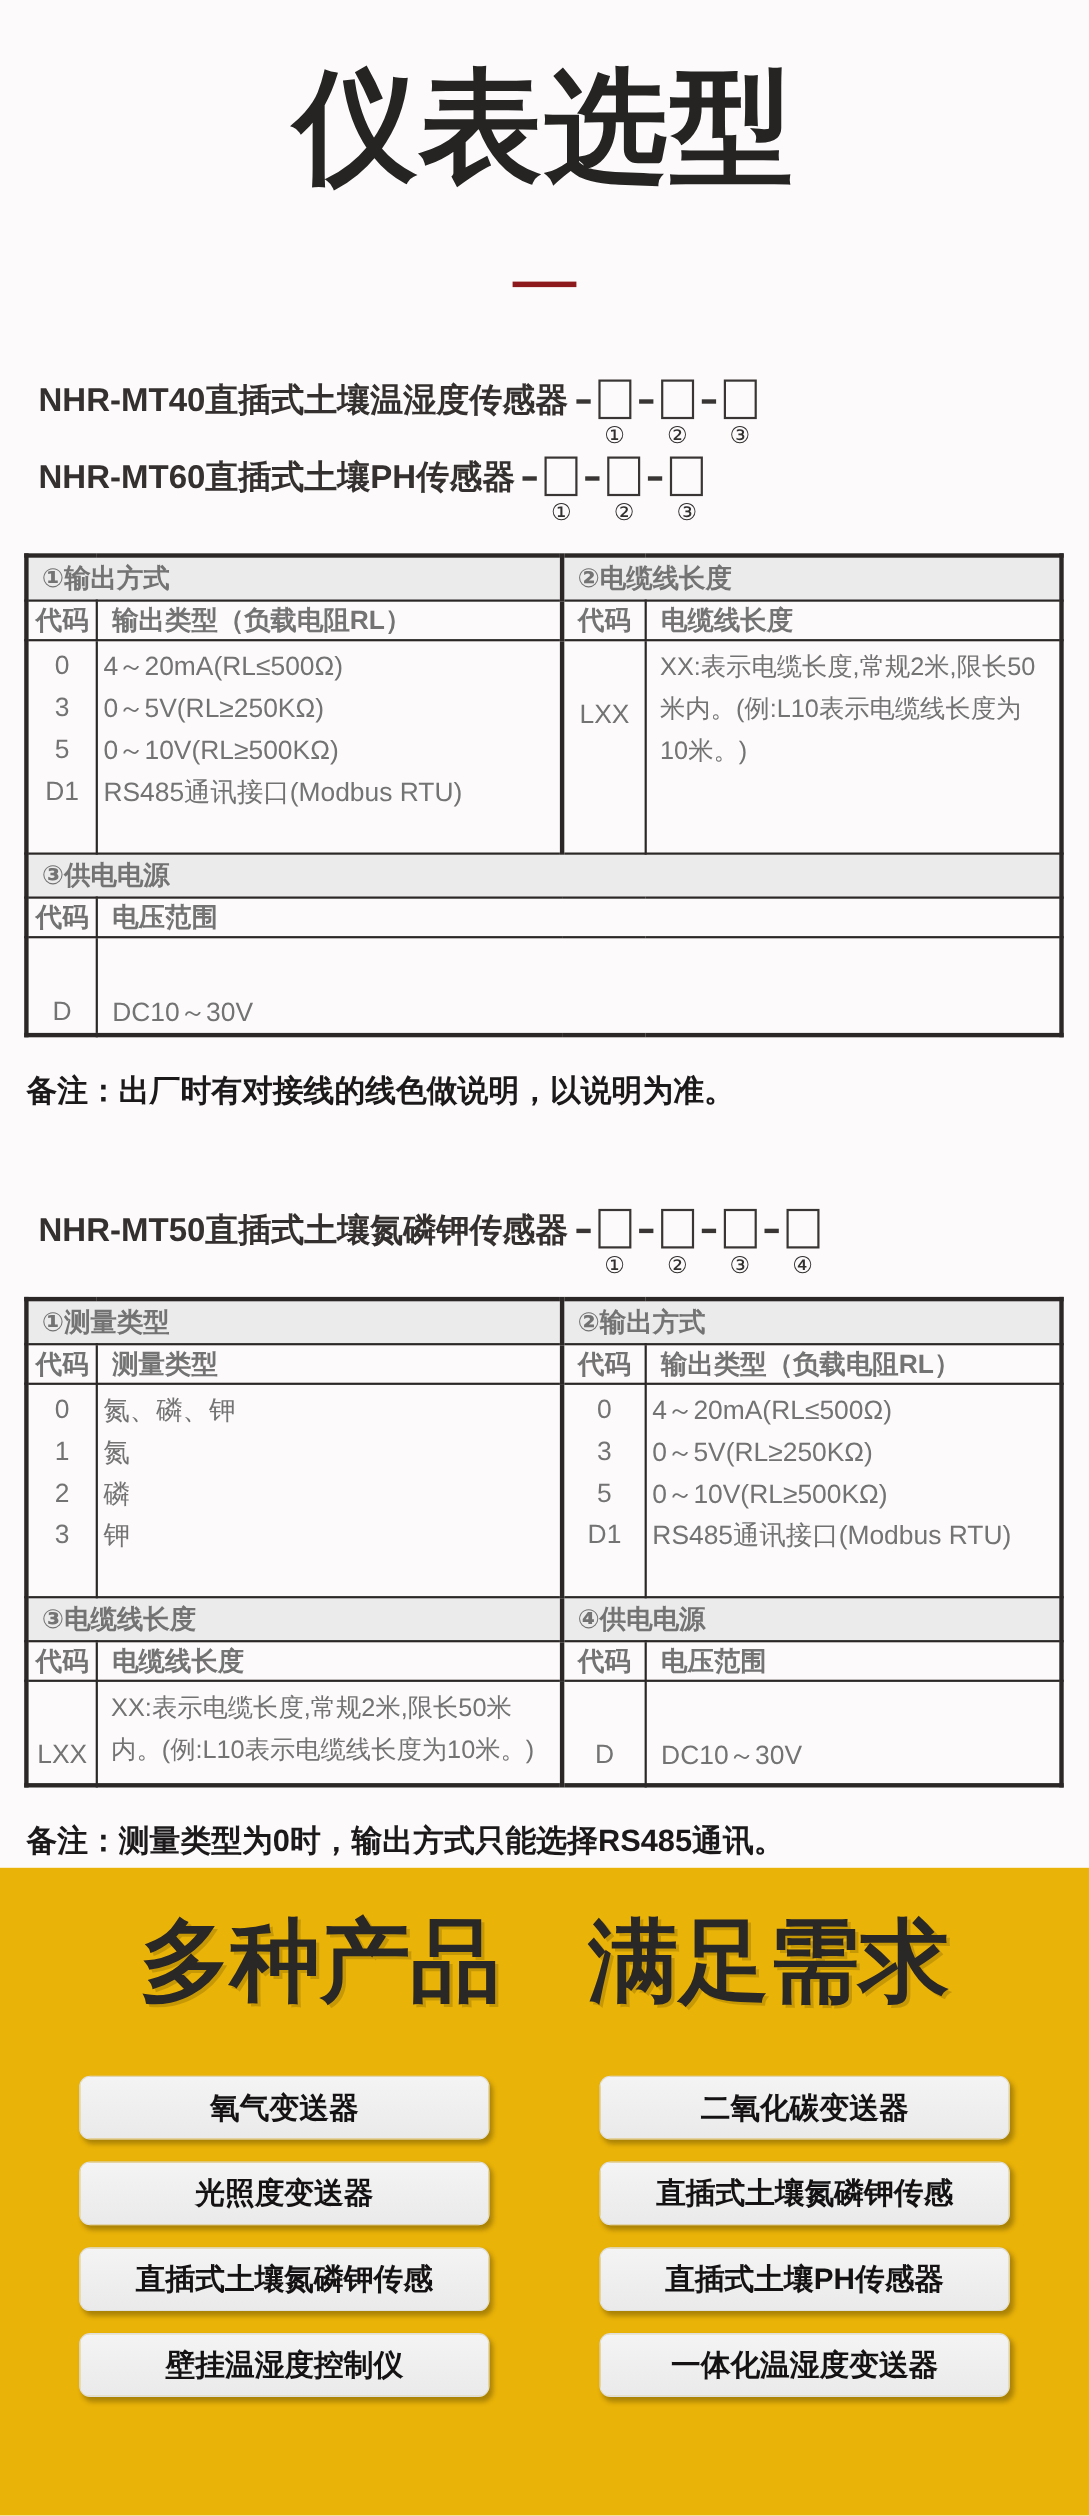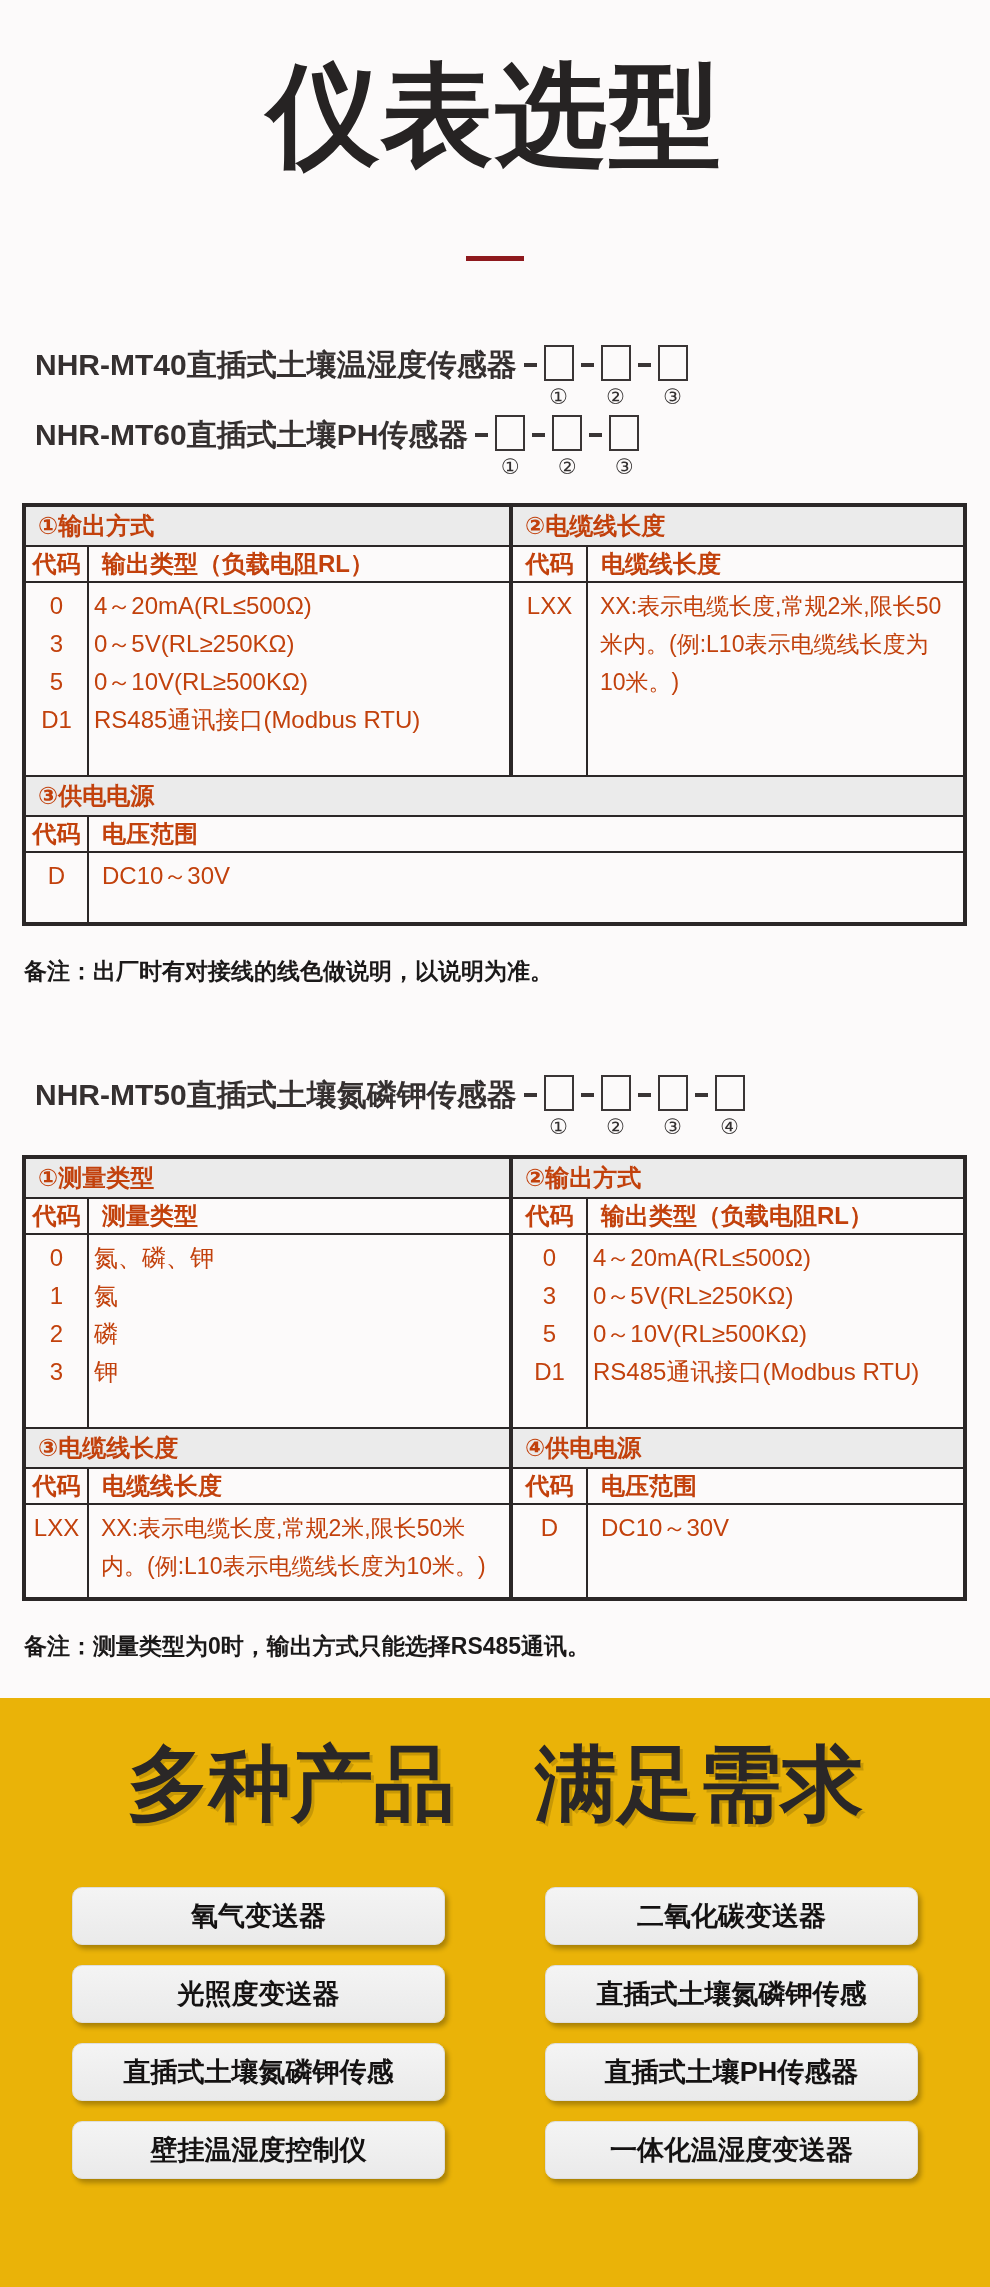--- a/index.html
+++ b/index.html
@@ -23,21 +23,21 @@
   .model-label { font-size:30px; font-weight:bold; line-height:40px; color:#353030; white-space:nowrap; }
   .slot-dash { width:13px; height:4px; background:#3a3535; margin:18px 7px 0 7px; flex:none; }
   .slot { display:flex; flex-direction:column; align-items:center; flex:none; }
   .slot-box { width:30px; height:36px; border:2px solid #3a3535; background:transparent; }
   .slot-num { margin-top:5px; font-size:21px; line-height:1; color:#333030; font-weight:normal; }
 
   
   .spec-table {
     border-collapse:collapse; table-layout:fixed;
     width:941px; margin-left:22px; margin-top:24px;
-    font-size:24px; color:#c2410c;
+    font-size:24px; color:#737373;
   }
   .spec-table td { border:2px solid #2b2727; vertical-align:top; }
   .spec-table { border:4px solid #2b2727; }
   .spec-table td.mid { border-left-width:4px; }
   .col-code  { width:64px; }
   .col-val   { width:423px; }
   .col-code2 { width:76px; }
   .col-val2  { width:378px; }
 
   .band { background:#ebebeb; height:33px; padding:3px 0 3px 12px; font-weight:bold; vertical-align:middle !important; }
@@ -45,25 +45,25 @@
   .code-h { text-align:center; }
   .val-h { padding-left:13px; }
 
   .body-cell { padding-top:4px; }
   .stack div { height:38px; display:flex; align-items:center; }
   .code-cell .stack div, .code-cell.single div { justify-content:center; }
   .val-cell .stack div { padding-left:5px; }
   .tall-main td { height:194px; }
   .tall-sub td { height:72px; }
   .tall-sub2 td { height:95px; }
-  .single div { height:38px; display:flex; align-items:center; }
+  .single div { height:38px; display:flex; align-items:center;margin-top:44px; }
   .single.left div { padding-left:13px; }
   .desc-cell { padding:4px 10px 0 12px; font-size:23px; line-height:38px; }
 
-  .note { margin:30px 0 0 24px; font-size:23px; font-weight:bold; color:#1b1919; }
+  .note { margin:30px 0 0 24px; font-size:28px; font-weight:bold; color:#1b1919; }
 
   .model-row.mt50 { margin-top:88px; }
   .spec-table.second { margin-top:16px; }
 
   
   .bottom-sec { background:#eab308; height:589px; padding-top:42px; }
   .products-heading {
     display:flex; justify-content:center; gap:80px;
     font-size:82px; font-weight:bold; color:#2a2727; line-height:1.08;
     text-shadow:3px 3px 0 rgba(0,0,0,0.15);

